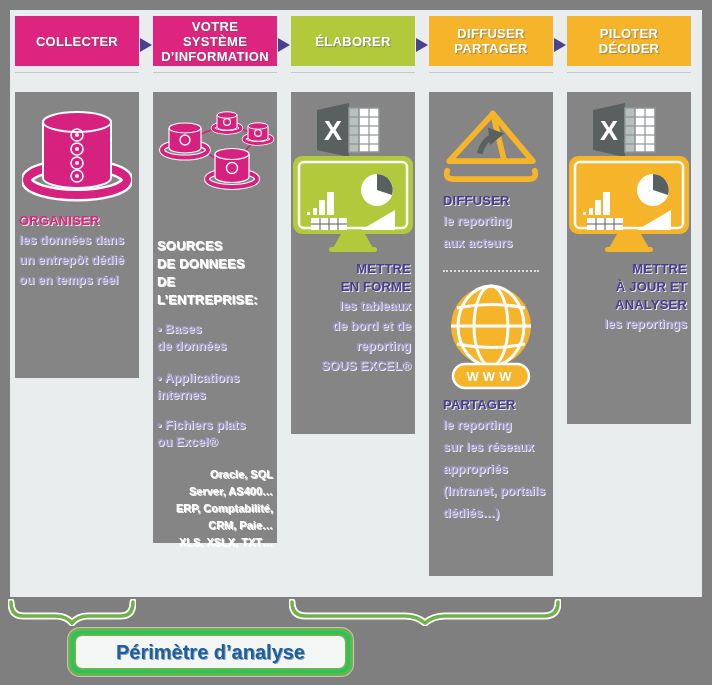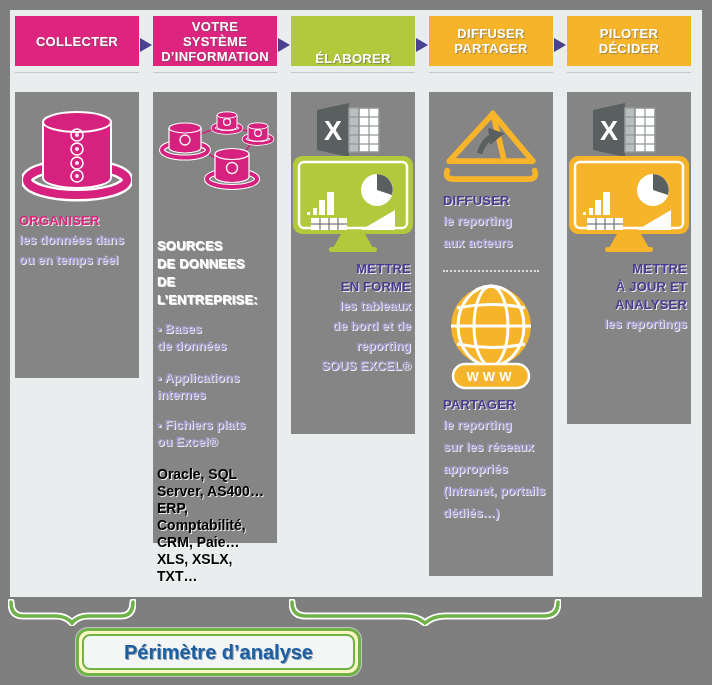--- a/index.html
+++ b/index.html
@@ -7,49 +7,49 @@
           font-family:"Liberation Sans",sans-serif;}
   .panel{position:absolute;left:10px;top:10px;width:692px;height:587px;background:#e9eded;}
 
   
   .hdr{position:absolute;top:16px;width:124px;height:50px;display:flex;flex-direction:column;
        align-items:center;justify-content:center;color:#fff;font-weight:700;font-size:13px;
        line-height:15px;text-align:center;letter-spacing:.3px;
        text-shadow:1px 1px 1px rgba(90,90,90,.55);}
   .hdr::after{content:"";position:absolute;left:0;right:0;bottom:-7px;height:1px;background:#c4c9c8;}
   .hdr.pink{background:#dd2580;}
-  .hdr.green{background:#b2c93c;justify-content:flex-end;}
+  .hdr.green{background:#b2c93c;}
   .hdr.yellow{background:#f6b42a;}
 
   .arrow{position:absolute;top:38px;width:0;height:0;border-left:12px solid #4a4191;
          border-top:7px solid transparent;border-bottom:7px solid transparent;}
 
   
   .colbody{position:absolute;top:92px;width:124px;background:#858585;box-sizing:border-box;}
   .icon-wrap{display:block;margin:0 auto;}
 
   .emb{text-shadow:1px 1px 0 rgba(255,255,255,.85);}
   .t-title{font-weight:700;font-size:13px;line-height:18px;letter-spacing:.2px;}
   .pink-t{color:#e0247e;}
   .navy-t{color:#ffffff;}
   .purp-t{color:#473c92;}
   .t-body{font-weight:700;font-size:12.5px;line-height:20px;color:#9e96c8;}
   .lh17{line-height:17px;}
   .lh22{line-height:22px;}
-  .t-tech{font-weight:700;font-size:14px;line-height:17px;color:#000000;}
+  .t-tech{font-weight:700;font-size:11px;line-height:17px;color:#ffffff;text-align:right;}
   .txt{padding-left:4px;padding-right:4px;}
   .pad14{padding-left:14px;}
   .pad12{padding-left:12px;text-align:right;}
 
   .dotsep{width:96px;margin:16px auto 0;border-top:2px dotted #e6e6e6;opacity:.9;}
 
   
   .brace{position:absolute;}
-  .perimeter{position:absolute;left:76px;top:628px;width:285px;height:48px;box-sizing:border-box;
-             border:3px solid #6fb24a;border-radius:12px;background:#fef9c3;padding:3px;
+  .perimeter{position:absolute;left:68px;top:628px;width:285px;height:48px;box-sizing:border-box;
+             border:3px solid #6fb24a;border-radius:12px;background:#22c55e;padding:3px;
              box-shadow:0 0 0 1px rgba(255,255,255,.55);}
   .perimeter-inner{height:100%;box-sizing:border-box;border:2px solid #6fb24a;border-radius:8px;
              background:#f4f6f6;display:flex;align-items:center;justify-content:center;
              font-size:20px;font-weight:700;color:#1d5fa0;
              text-shadow:1px 1px 0 rgba(9,54,96,.45);}
   svg text{font-family:"Liberation Sans",sans-serif;}
 </style>
 </head>
 <body>
 
@@ -95,20 +95,21 @@
       <g fill="#fff" opacity=".9">
         <circle cx="55" cy="29" r="2"></circle>
           <circle cx="55" cy="43" r="2"></circle>
         <circle cx="55" cy="57" r="2"></circle>
           <circle cx="55" cy="70" r="2"></circle>
       </g>
     </svg>
     <div class="txt" style="margin-top:6px">
       <div class="t-title pink-t emb">ORGANISER</div>
       <div class="t-body emb">les données dans</div>
+      <div class="t-body emb">un entrepôt dédié</div>
       <div class="t-body emb">ou en temps réel</div>
     </div>
   </div>
 
   <div class="colbody" style="left:153px;height:451px">
     <svg class="icon-wrap" width="120" height="95" viewBox="0 0 120 95" style="margin-top:10px">
       <g stroke="#d6217e" stroke-width="1.6">
         <line x1="30" y1="38" x2="72" y2="22"></line>
         <line x1="72" y1="22" x2="103" y2="33"></line>
         <line x1="30" y1="38" x2="77" y2="66"></line>

